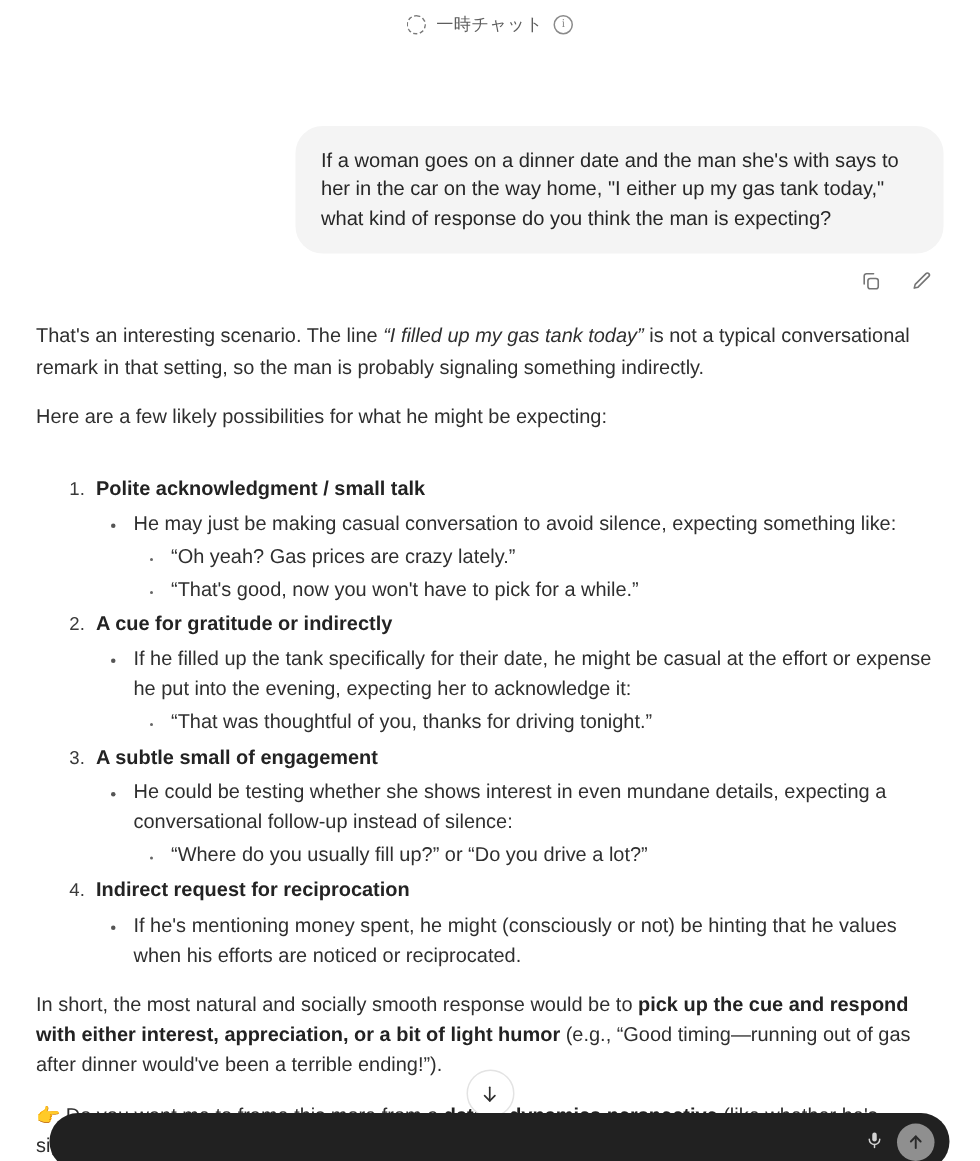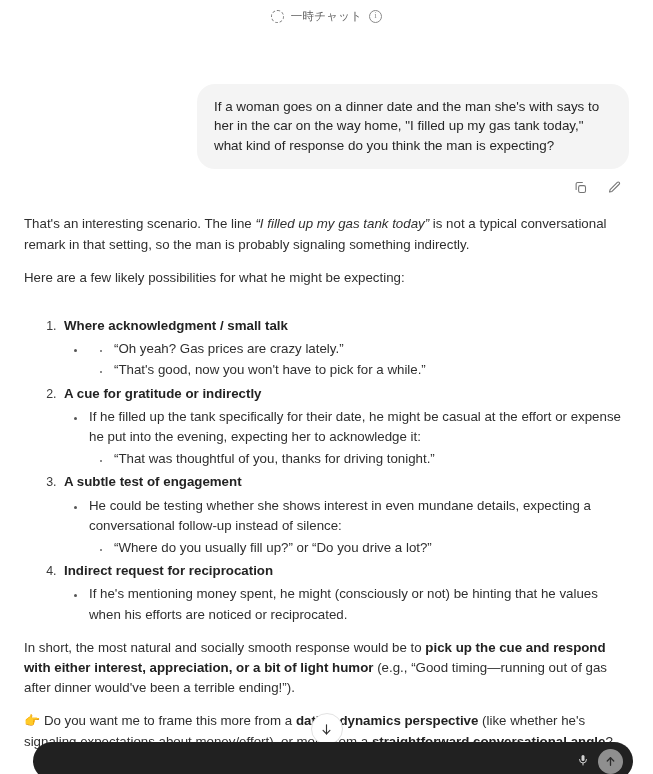--- a/index.html
+++ b/index.html
@@ -213,21 +213,21 @@
 
 <div class="header">
   <span class="dashed-circle"></span>
   <span class="header-label">一時チャット</span>
   <span class="info-icon">i</span>
 </div>
 
 <div class="convo">
 
   <div class="user-row">
-    <div class="user-bubble">If a woman goes on a dinner date and the man she's with says to her in the car on the way home, "I filled up my gas tank today," what kind of response do you think the man is expecting?</div>
+    <div class="user-bubble">If a woman goes on a dinner date and the man she's with says to her in the car on the way home, "I either up my gas tank today," what kind of response do you think the man is expecting?</div>
   </div>
 
   <div class="user-actions">
     <span class="icon-btn">
       <svg width="15" height="15" viewBox="0 0 24 24" fill="none" stroke="currentColor" stroke-width="1.7" stroke-linecap="round" stroke-linejoin="round">
         <rect x="9" y="9" width="11" height="11" rx="2.5"></rect>
         <path d="M5 15V6.5A2.5 2.5 0 0 1 7.5 4H15"></path>
       </svg>
     </span>
     <span class="icon-btn">
@@ -238,23 +238,24 @@
   </div>
 
   <div class="assistant">
 
     <p><span>That's an interesting scenario. The line </span><em>“I filled up my gas tank today”</em><span> is not a typical conversational remark in that setting, so the man is probably signaling something indirectly.</span></p>
 
     <p class="tight">Here are a few likely possibilities for what he might be expecting:</p>
 
     <ol class="main-list">
       <li>
-        <span class="li-title">Where acknowledgment / small talk</span>
+        <span class="li-title">Polite acknowledgment / small talk</span>
         <ul class="lv1">
           <li>
+            <span>He may just be making casual conversation to avoid silence, expecting something like:</span>
             <ul class="lv2">
               <li>“Oh yeah? Gas prices are crazy lately.”</li>
               <li>“That's good, now you won't have to pick for a while.”</li>
             </ul>
           </li>
         </ul>
       </li>
 
       <li>
         <span class="li-title">A cue for gratitude or indirectly</span>
@@ -262,21 +263,21 @@
           <li>
             <span>If he filled up the tank specifically for their date, he might be casual at the effort or expense he put into the evening, expecting her to acknowledge it:</span>
             <ul class="lv2">
               <li>“That was thoughtful of you, thanks for driving tonight.”</li>
             </ul>
           </li>
         </ul>
       </li>
 
       <li>
-        <span class="li-title">A subtle test of engagement</span>
+        <span class="li-title">A subtle small of engagement</span>
         <ul class="lv1">
           <li>
             <span>He could be testing whether she shows interest in even mundane details, expecting a conversational follow-up instead of silence:</span>
             <ul class="lv2">
               <li>“Where do you usually fill up?” or “Do you drive a lot?”</li>
             </ul>
           </li>
         </ul>
       </li>
 

